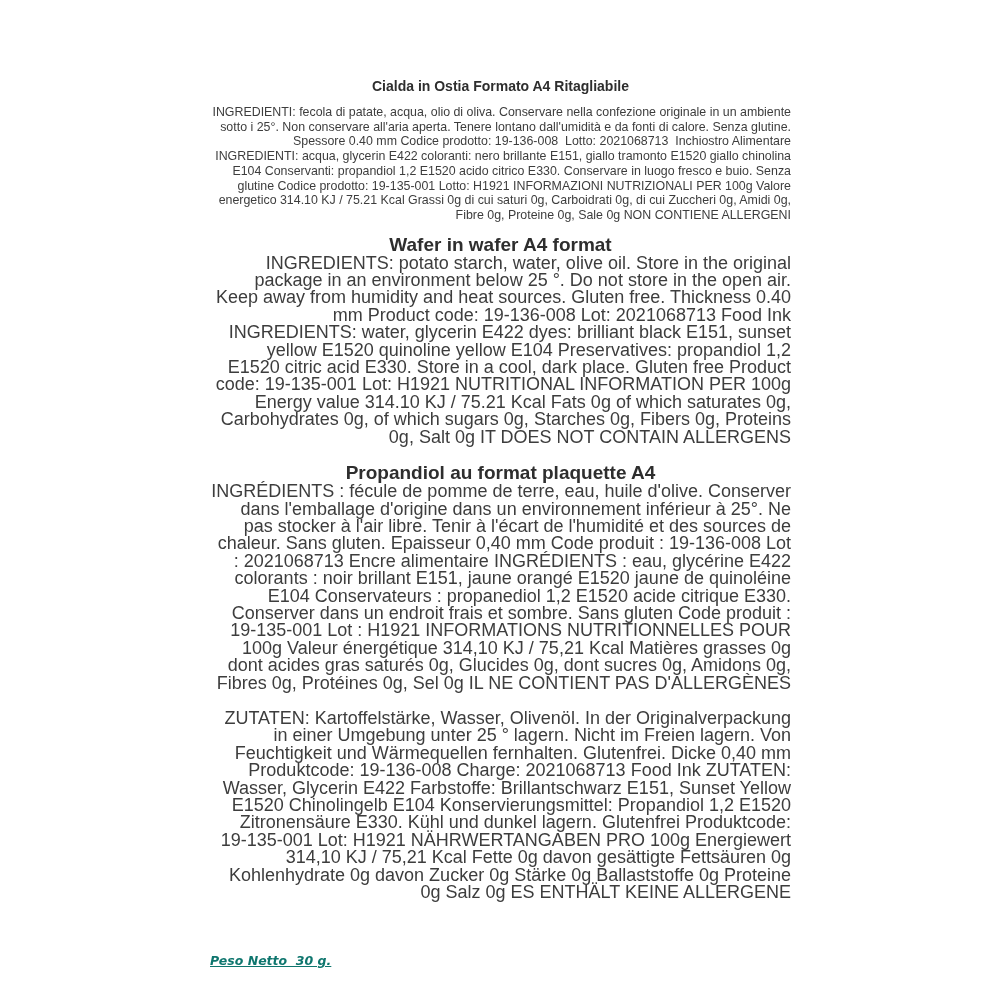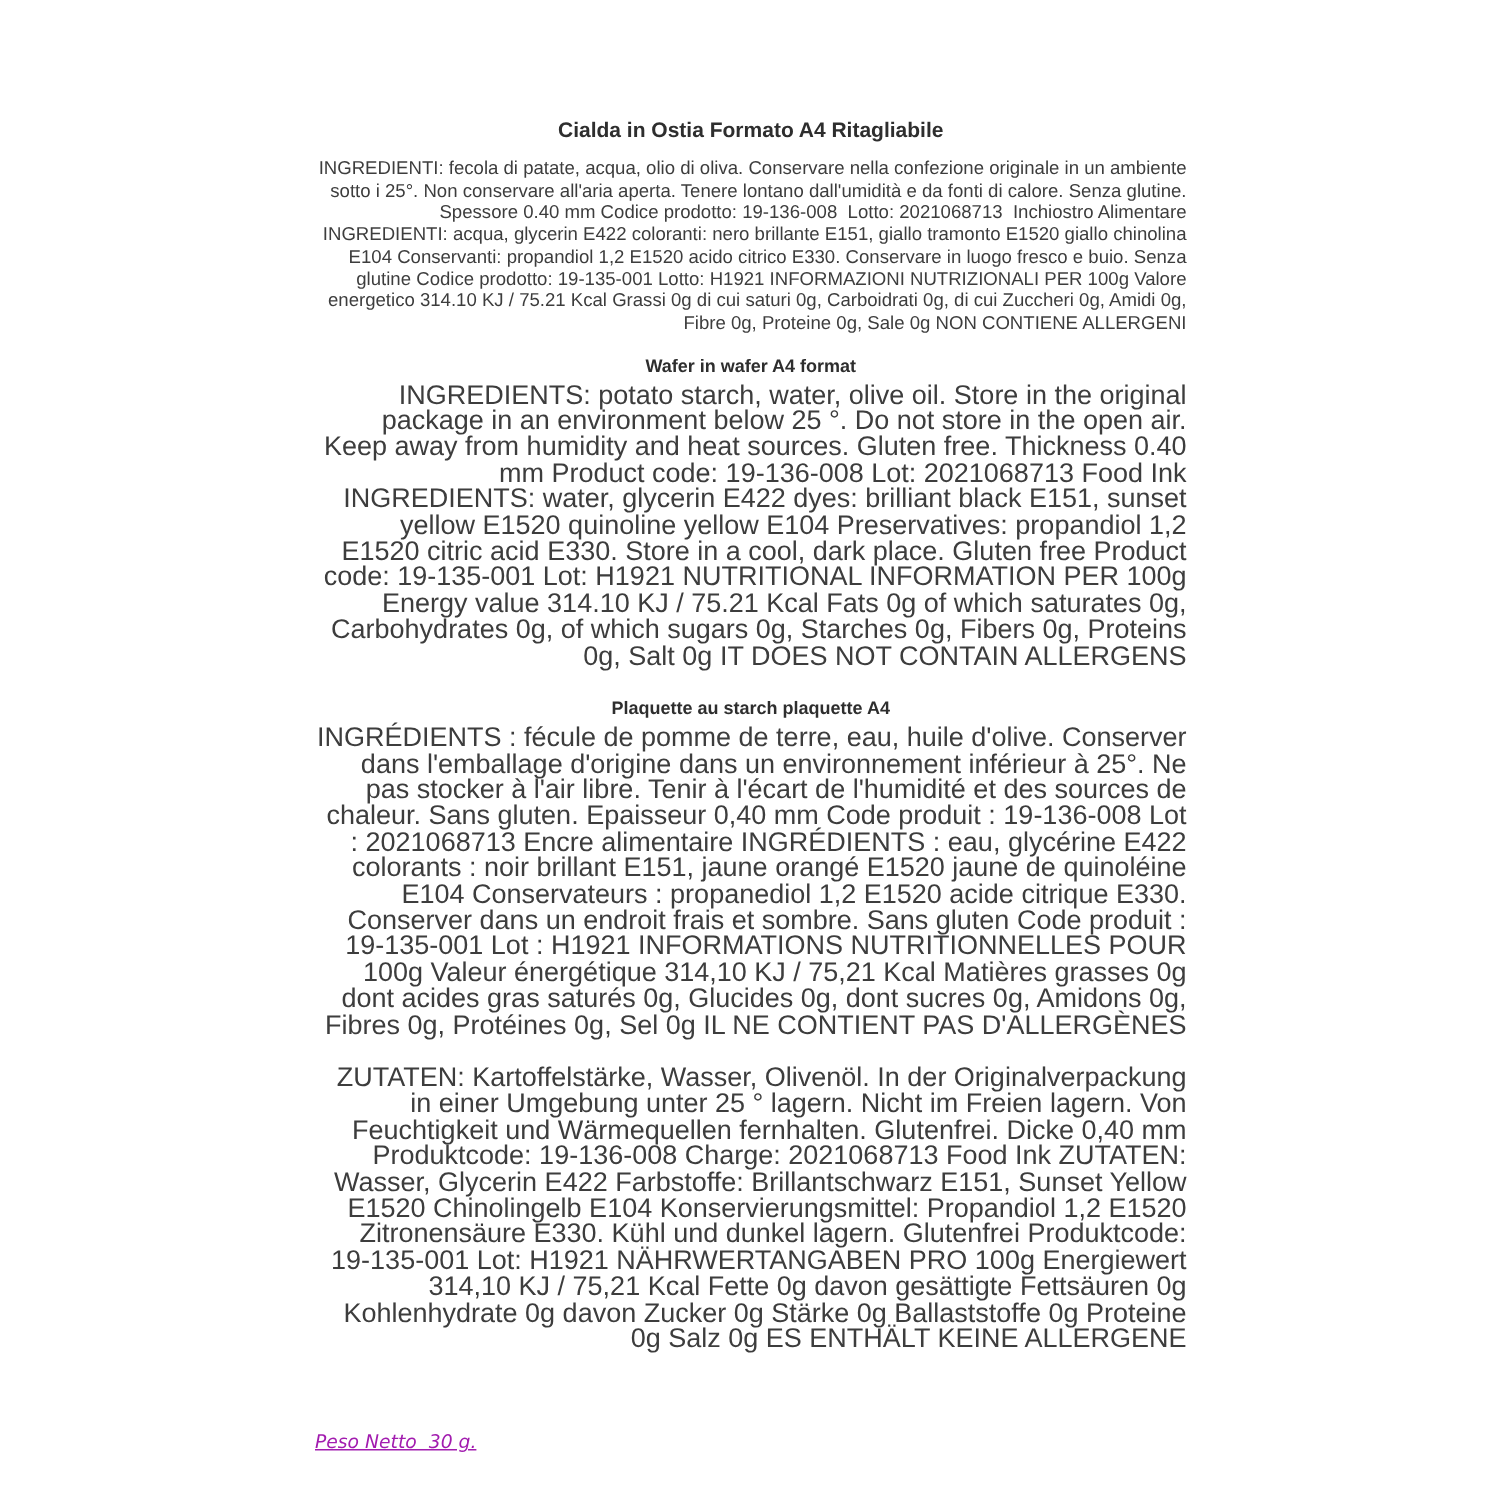--- a/index.html
+++ b/index.html
@@ -27,21 +27,21 @@
   }
   .doc-title {
     font-size: 14px;
     line-height: 17px;
     font-weight: bold;
     text-align: center;
     color: #2e2e2e;
     white-space: pre-wrap;
   }
   .sec-heading {
-    font-size: 12px;
+    font-size: 19px;
     line-height: 17px;
     font-weight: bold;
     text-align: center;
     color: #2e2e2e;
     white-space: pre-wrap;
   }
   .para {
     white-space: pre-wrap;
     text-align: right;
   }
@@ -53,24 +53,24 @@
   .para.en, .para.fr, .para.de {
     font-size: 18px;
     line-height: 17.4px;
     margin-top: 2px;
   }
   .h-en { margin-top: 13px; }
   .h-fr { margin-top: 11px; }
   .h-de { margin-top: 11px; }
   .footer-line {
     font-family: "DejaVu Sans", sans-serif;
-    font-weight: normal;
+    font-weight: bold;
     font-style: italic;
     text-decoration: underline;
-    color: #a21caf;
+    color: #0f766e;
     white-space: pre-wrap;
   }
   .net-weight {
     margin-top: 52px;
     font-size: 12.5px;
     line-height: 15px;
   }
   .distributor {
     margin-top: 75px;
     font-size: 12.6px;
@@ -88,21 +88,21 @@
     <div>
       <p class="para it">INGREDIENTI: fecola di patate, acqua, olio di oliva. Conservare nella confezione originale in un ambiente sotto i 25°. Non conservare all'aria aperta. Tenere lontano dall'umidità e da fonti di calore. Senza glutine. Spessore 0.40 mm Codice prodotto: 19-136-008  Lotto: 2021068713  Inchiostro Alimentare INGREDIENTI: acqua, glycerin E422 coloranti: nero brillante E151, giallo tramonto E1520 giallo chinolina E104 Conservanti: propandiol 1,2 E1520 acido citrico E330. Conservare in luogo fresco e buio. Senza glutine Codice prodotto: 19-135-001 Lotto: H1921 INFORMAZIONI NUTRIZIONALI PER 100g Valore energetico 314.10 KJ / 75.21 Kcal Grassi 0g di cui saturi 0g, Carboidrati 0g, di cui Zuccheri 0g, Amidi 0g, Fibre 0g, Proteine 0g, Sale 0g NON CONTIENE ALLERGENI</p>
     </div>
 
     <div>
       <div class="sec-heading h-en">Wafer in wafer A4 format</div>
       <p class="para en">INGREDIENTS: potato starch, water, olive oil. Store in the original package in an environment below 25 °. Do not store in the open air. Keep away from humidity and heat sources. Gluten free. Thickness 0.40 mm Product code: 19-136-008 Lot: 2021068713 Food Ink INGREDIENTS: water, glycerin E422 dyes: brilliant black E151, sunset yellow E1520 quinoline yellow E104 Preservatives: propandiol 1,2 E1520 citric acid E330. Store in a cool, dark place. Gluten free Product code: 19-135-001 Lot: H1921 NUTRITIONAL INFORMATION PER 100g Energy value 314.10 KJ / 75.21 Kcal Fats 0g of which saturates 0g, Carbohydrates 0g, of which sugars 0g, Starches 0g, Fibers 0g, Proteins 0g, Salt 0g IT DOES NOT CONTAIN ALLERGENS</p>
     </div>
 
     <div>
-      <div class="sec-heading h-fr">Plaquette au starch plaquette A4</div>
+      <div class="sec-heading h-fr">Propandiol au format plaquette A4</div>
       <p class="para fr">INGRÉDIENTS : fécule de pomme de terre, eau, huile d'olive. Conserver dans l'emballage d'origine dans un environnement inférieur à 25°. Ne pas stocker à l'air libre. Tenir à l'écart de l'humidité et des sources de chaleur. Sans gluten. Epaisseur 0,40 mm Code produit : 19-136-008 Lot : 2021068713 Encre alimentaire INGRÉDIENTS : eau, glycérine E422 colorants : noir brillant E151, jaune orangé E1520 jaune de quinoléine E104 Conservateurs : propanediol 1,2 E1520 acide citrique E330. Conserver dans un endroit frais et sombre. Sans gluten Code produit : 19-135-001 Lot : H1921 INFORMATIONS NUTRITIONNELLES POUR 100g Valeur énergétique 314,10 KJ / 75,21 Kcal Matières grasses 0g dont acides gras saturés 0g, Glucides 0g, dont sucres 0g, Amidons 0g, Fibres 0g, Protéines 0g, Sel 0g IL NE CONTIENT PAS D'ALLERGÈNES</p>
     </div>
 
     <div>
       <p class="para de">ZUTATEN: Kartoffelstärke, Wasser, Olivenöl. In der Originalverpackung in einer Umgebung unter 25 ° lagern. Nicht im Freien lagern. Von Feuchtigkeit und Wärmequellen fernhalten. Glutenfrei. Dicke 0,40 mm Produktcode: 19-136-008 Charge: 2021068713 Food Ink ZUTATEN: Wasser, Glycerin E422 Farbstoffe: Brillantschwarz E151, Sunset Yellow E1520 Chinolingelb E104 Konservierungsmittel: Propandiol 1,2 E1520 Zitronensäure E330. Kühl und dunkel lagern. Glutenfrei Produktcode: 19-135-001 Lot: H1921 NÄHRWERTANGABEN PRO 100g Energiewert 314,10 KJ / 75,21 Kcal Fette 0g davon gesättigte Fettsäuren 0g Kohlenhydrate 0g davon Zucker 0g Stärke 0g Ballaststoffe 0g Proteine 0g Salz 0g ES ENTHÄLT KEINE ALLERGENE</p>
     </div>
 
     <div class="footer-line net-weight">Peso Netto  30 g.</div>
 
     <div class="footer-line distributor">Confezionato e distribuito da  Grag Srl via G. Fanin, 18 Imola (BO) 40026 tel +39 0542 626989</div>

